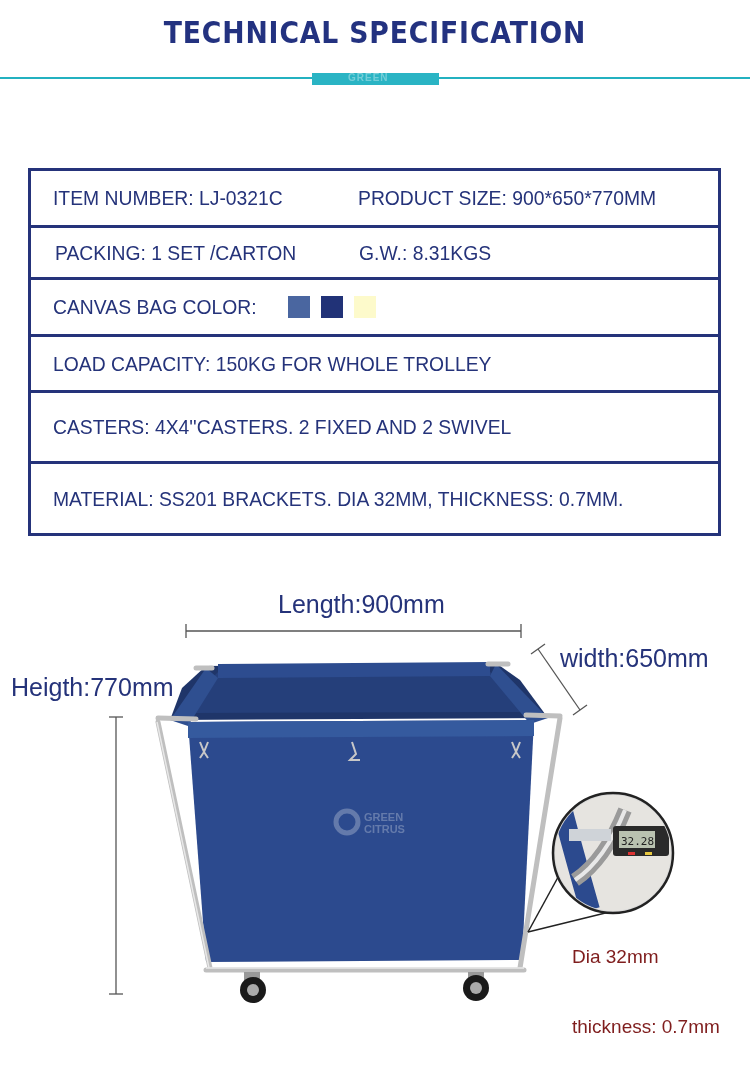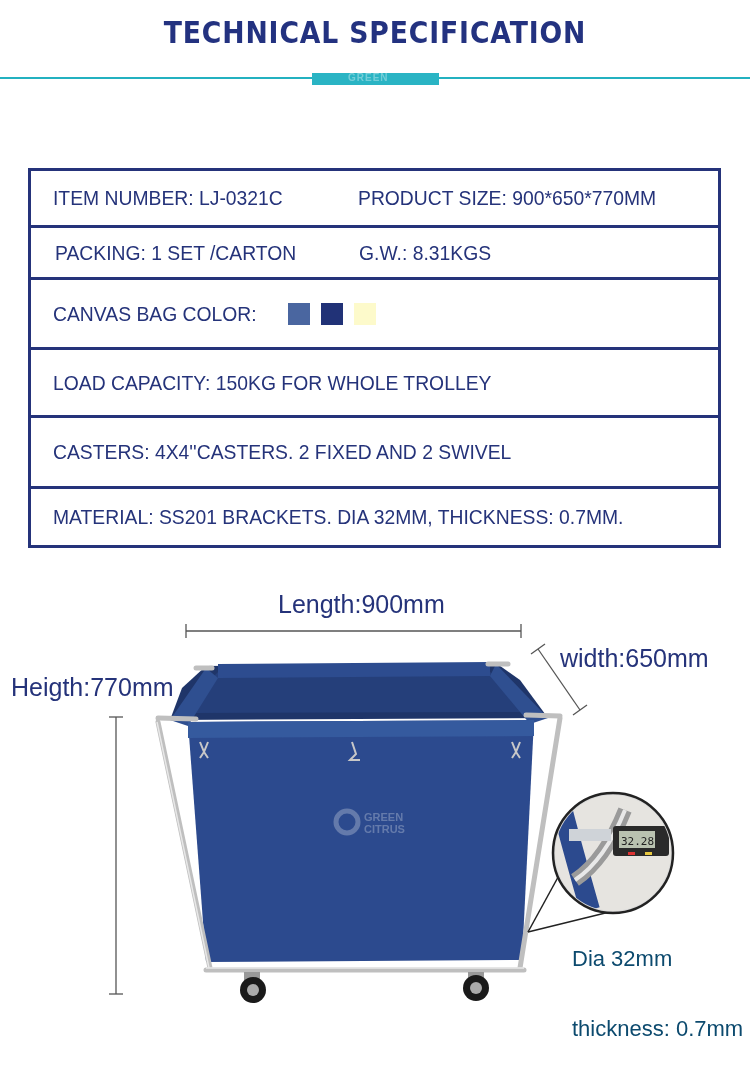--- a/index.html
+++ b/index.html
@@ -12,55 +12,55 @@
   .spec-table { position: absolute; left: 28px; top: 168px; width: 687px; border: 3px solid #25337a; }
   .row { position: relative; border-bottom: 3px solid #25337a; box-sizing: border-box; display: flex; align-items: center; font-size: 21px; color: #25337a; white-space: nowrap; text-decoration: underline; }
   .row:last-child { border-bottom: none; }
   .row .cell { position: absolute; top: 50%; transform: translateY(-50%) scaleX(0.92); transform-origin: left center; }
   .swatch { display: inline-block; width: 22px; height: 22px; vertical-align: middle; margin-right: 11px; }
   .swatches { position: absolute; left: 257px; top: 50%; transform: translateY(-50%); display: flex; }
 
   .dim-label { position: absolute; font-size: 25px; color: #25337a; white-space: nowrap; }
 
   .trolley { position: absolute; left: 0; top: 0; }
-  .callout-text { position: absolute; left: 572px; font-size: 22px; color: #0c4a6e; white-space: nowrap; }
+  .callout-text { position: absolute; left: 572px; font-size: 19px; color: #7f1d1d; white-space: nowrap; }
 </style>
 </head>
 <body>
 
 <div class="title">TECHNICAL SPECIFICATION</div>
 <div class="rule"></div>
 <div class="badge">
     <span>GREEN</span>
   </div>
 
 <div class="spec-table">
   <div class="row" style="height:57px">
     <span class="cell" style="left:22px">ITEM NUMBER: LJ-0321C</span>
     <span class="cell" style="left:327px">PRODUCT SIZE: 900*650*770MM</span>
   </div>
   <div class="row" style="height:52px">
     <span class="cell" style="left:24px">PACKING: 1 SET /CARTON</span>
     <span class="cell" style="left:328px">G.W.: 8.31KGS</span>
   </div>
-  <div class="row" style="height:70px">
+  <div class="row" style="height:57px">
     <span class="cell" style="left:22px">CANVAS BAG COLOR:</span>
     <div class="swatches">
       <span class="swatch" style="background:#4a66a0"></span>
       <span class="swatch" style="background:#213277"></span>
       <span class="swatch" style="background:#fdfacb"></span>
     </div>
   </div>
-  <div class="row" style="height:68px">
+  <div class="row" style="height:56px">
     <span class="cell" style="left:22px">LOAD CAPACITY: 150KG FOR WHOLE TROLLEY</span>
   </div>
   <div class="row" style="height:71px">
     <span class="cell" style="left:22px">CASTERS: 4X4''CASTERS. 2 FIXED AND 2 SWIVEL</span>
   </div>
-  <div class="row" style="height:56px">
+  <div class="row" style="height:69px">
     <span class="cell" style="left:22px">MATERIAL: SS201 BRACKETS. DIA 32MM, THICKNESS: 0.7MM.</span>
   </div>
 </div>
 
 <div class="dim-label" style="left:278px; top:590px">Length:900mm</div>
 <div class="dim-label" style="left:560px; top:644px">width:650mm</div>
 <div class="dim-label" style="left:11px; top:673px">Heigth:770mm</div>
 
 <svg class="trolley" width="750" height="1069">
 

